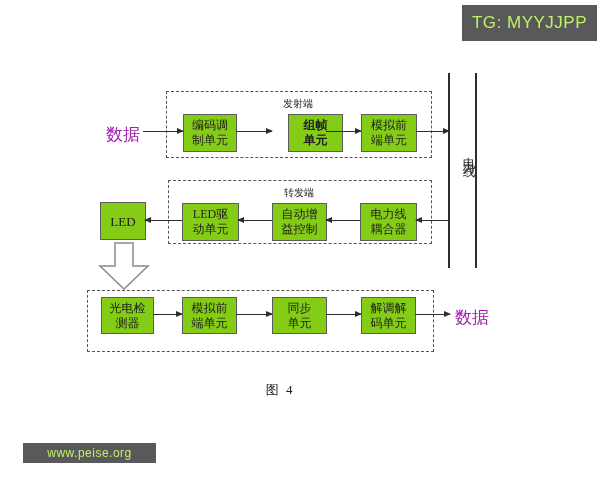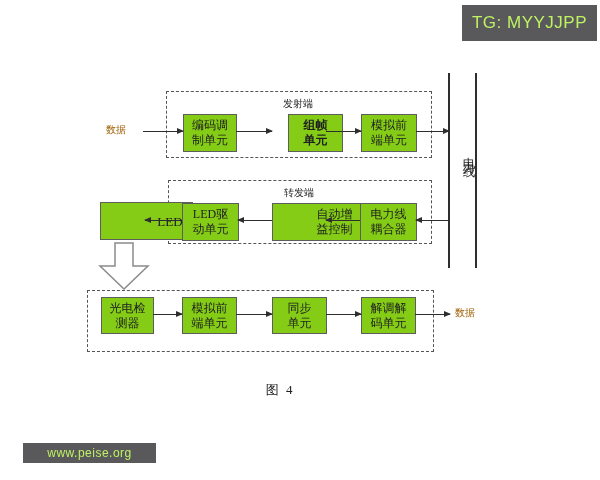--- a/index.html
+++ b/index.html
@@ -22,42 +22,42 @@
   
   .dashed-box { position:absolute; border:1px dashed #555; background:transparent; }
   .section-title { position:absolute; text-align:center; font-size:10px; color:#1f1f1f; }
 
   
   .block {
     position:absolute; border:1px solid #5d5d5d; background:#84cc16;
     display:flex; flex-direction:column; align-items:center; justify-content:center;
     font-size:12px; line-height:15px; text-align:center; color:#1f1f1f;
   }
-  .block.led { font-size:13px;padding-left:47px; }
+  .block.led { font-size:13px; }
 
   
   .arrow { position:absolute; height:1px; background:#2e2e2e; }
   .arrow.right::after {
     content:""; position:absolute; right:-1px; top:-3px; width:0; height:0;
     border-left:7px solid #2e2e2e; border-top:3.5px solid transparent; border-bottom:3.5px solid transparent;
   }
   .arrow.left::before {
     content:""; position:absolute; left:-1px; top:-3px; width:0; height:0;
     border-right:7px solid #2e2e2e; border-top:3.5px solid transparent; border-bottom:3.5px solid transparent;
   }
 
   
   .vline { position:absolute; top:73px; height:195px; width:2px; background:#2e2e2e; }
   .vtext {
     position:absolute; left:451px; top:147px; width:26px;
     writing-mode:vertical-rl; text-orientation:upright;
     font-size:12.5px; letter-spacing:4px; text-align:center; color:#1f1f1f;
   }
 
-  .io-label { position:absolute; font-size:10px; color:#a16207; }
+  .io-label { position:absolute; font-size:17px; color:#a21caf; }
   .caption { position:absolute; left:240px; top:381px; width:80px; text-align:center; font-size:13px; letter-spacing:2px; }
   .down-arrow { position:absolute; left:96px; top:240px; }
 </style>
 </head>
 <body>
 
 <div class="canvas">
 
   <div class="banner banner-top">TG: MYYJJPP</div>
   <div class="banner banner-bottom">www.peise.org</div>
@@ -92,21 +92,21 @@
   <div class="dashed-box" style="left:168px;top:180px;width:262px;height:62px;"></div>
   <div class="section-title" style="left:168px;top:186px;width:262px;">转发端</div>
 
   <div class="block led" style="left:100px;top:202px;width:44px;height:36px;">
     <span>LED</span>
   </div>
   <div class="block" style="left:182px;top:203px;width:55px;height:36px;">
     <span>LED驱</span>
     <span>动单元</span>
   </div>
-  <div class="block" style="left:272px;top:203px;width:53px;height:36px;padding-left:35px;">
+  <div class="block" style="left:272px;top:203px;width:53px;height:36px;">
     <span>自动增</span>
     <span>益控制</span>
   </div>
   <div class="block" style="left:360px;top:203px;width:55px;height:36px;">
     <span>电力线</span>
     <span>耦合器</span>
   </div>
 
   <div class="arrow left" style="left:416px;top:220px;width:32px;"></div>
   <div class="arrow left" style="left:326px;top:220px;width:34px;"></div>

